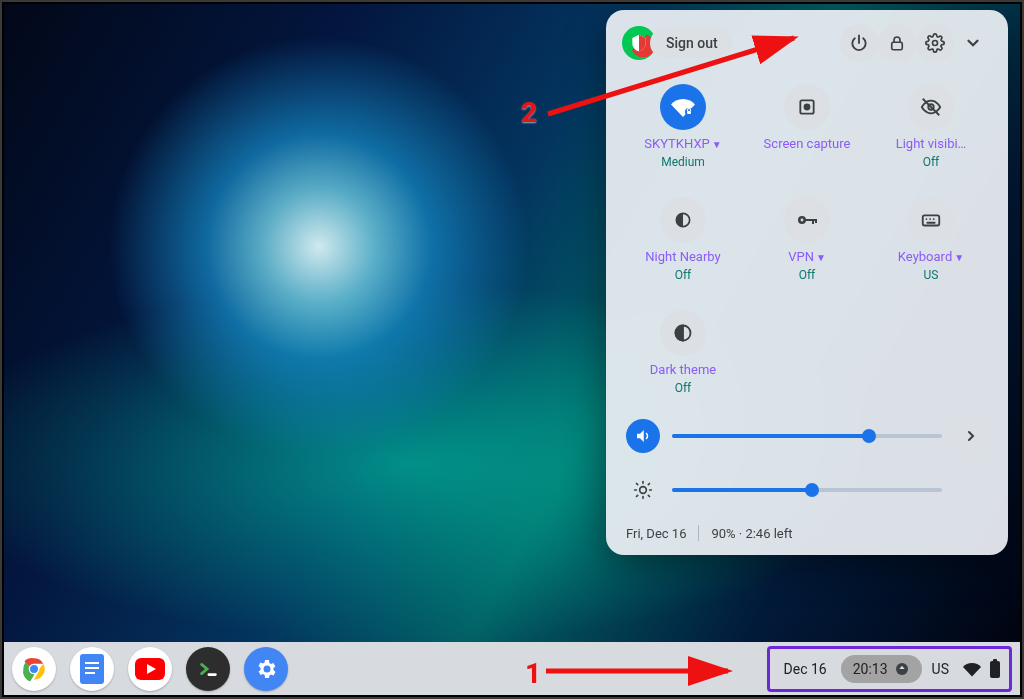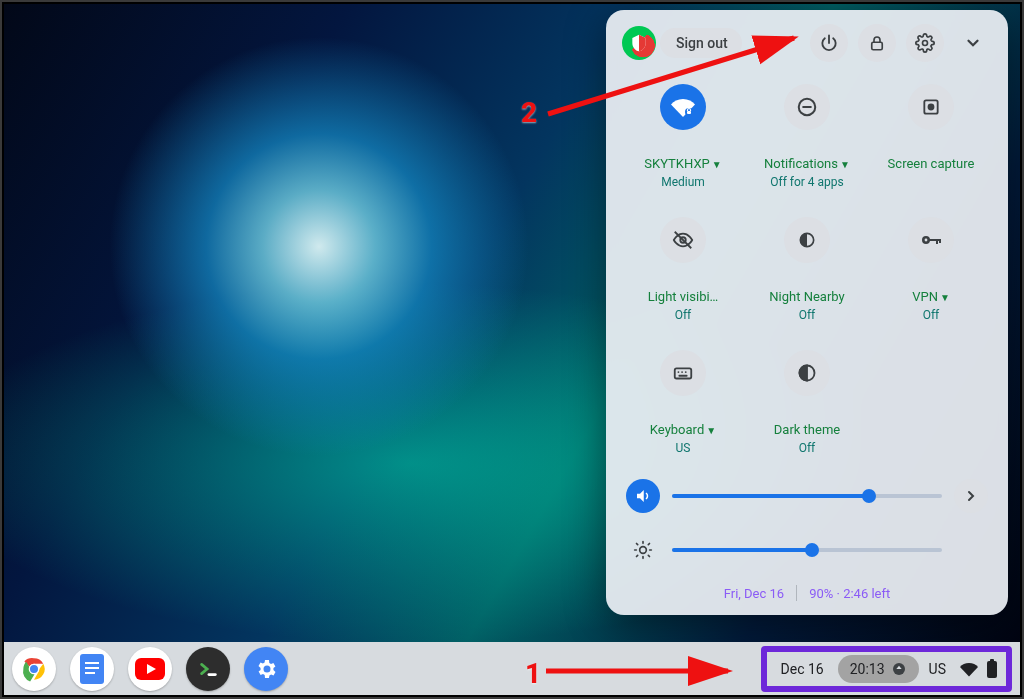--- a/index.html
+++ b/index.html
@@ -37,21 +37,21 @@
   .shelf-apps { display:flex; gap:14px; align-items:center; }
   .app-icon {
     width: 44px; height:44px; border-radius:50%;
     background:#fff; display:flex; align-items:center; justify-content:center;
     box-shadow: 0 1px 2px rgba(0,0,0,.25);
   }
   .shelf-spacer { flex:1; }
 
   .status-area {
     display:flex; align-items:center; gap:0;
-    border:6px solid #6d28d9; border-radius:4px;
+    border:3px solid #6d28d9; border-radius:4px;
     padding:2px 4px;
     height:46px;
   }
   .status-chip {
     font-size:14px; color:#202124; padding:6px 10px;
     display:flex; align-items:center; gap:6px;
   }
   .status-chip.dark {
     background:#a3a3a3; border-radius:18px; padding:6px 12px; margin-left:4px;
   }
@@ -62,21 +62,21 @@
     top:8px; right:14px;
     width:402px;
     border-radius:18px;
     background:rgba(233,237,242,0.94);
     backdrop-filter: blur(6px);
     box-shadow: 0 8px 40px rgba(0,0,0,.45);
     padding:14px 0 10px;
     color:#202124;
   }
   .qs-header {
-    display:flex; align-items:center; gap:10px; padding:0 16px 8px;justify-content:center;
+    display:flex; align-items:center; gap:0; padding:0 16px 8px;justify-content:center;
   }
   .avatar {
     width:34px; height:34px; border-radius:50%;
     background: linear-gradient(135deg,#00c853 0%, #00c853 50%, #ffffff00 50%),
                 radial-gradient(circle at 62% 58%, #e53935 0 40%, transparent 41%),
                 #00c853;
     display:flex;align-items:center;justify-content:center;
     overflow:hidden;
   }
   .signout-pill {
@@ -95,21 +95,21 @@
     padding: 14px 20px 0;
     row-gap:28px; column-gap:10px;
   }
   .tile { display:flex; flex-direction:column; align-items:center; gap:6px; }
   .tile-circle {
     width:46px;height:46px;border-radius:50%;
     display:flex;align-items:center;justify-content:center;
     background:#dcdfe4;
   }
   .tile-circle.on { background:#1a73e8; }
-  .tile-label { font-size:13px; color:#15803d; text-align:center; max-width:120px; white-space:nowrap; overflow:hidden; text-overflow:ellipsis;margin-top:20px;}
+  .tile-label { font-size:13px; color:#8b5cf6; text-align:center; max-width:120px; white-space:nowrap; overflow:hidden; text-overflow:ellipsis;}
   .tile-label .caret { font-size:10px; margin-left:2px;}
   .tile-sub { font-size:12px; color:#0f766e; margin-top:-2px;}
 
   .qs-sliders { padding:24px 20px 6px; display:flex; flex-direction:column; gap:20px; }
   .slider-row { display:flex; align-items:center; gap:12px; }
   .slider-icon {
     width:34px;height:34px;border-radius:50%;
     display:flex;align-items:center;justify-content:center;
   }
   .slider-icon.blue{ background:#1a73e8; }
@@ -118,21 +118,21 @@
   }
   .slider-fill{ position:absolute; left:0; top:0; bottom:0; background:#1a73e8; border-radius:2px;}
   .slider-thumb{ position:absolute; top:50%; width:14px;height:14px;border-radius:50%; background:#1a73e8; transform:translate(-50%,-50%);}
   .slider-next{
     width:34px;height:34px;border-radius:50%;background:#dcdfe4;
     display:flex;align-items:center;justify-content:center;
   }
 
   .qs-footer {
     padding:12px 20px 4px; display:flex; align-items:center; gap:12px;
-    font-size:13px; color:#8b5cf6;justify-content:center;
+    font-size:13px; color:#404040;
   }
   .qs-footer .sep{ width:1px;height:16px;background:#b0b6bd;}
 
   
   .anno { position:absolute; pointer-events:none; }
   .anno-num {
     position:absolute; color:#e11; font-weight:800; font-size:28px;
     text-shadow:0 1px 2px rgba(255,255,255,.6);
   }
 
@@ -189,30 +189,20 @@
             <circle cx="18" cy="17" r="4" fill="#1a73e8"></circle>
             <rect x="16" y="16" width="4" height="3" rx="1" fill="#fff"></rect>
             <path d="M16.5 16v-1a1.5 1.5 0 0 1 3 0v1" fill="none" stroke="#fff" stroke-width="1.2"></path>
           </svg>
       </div>
       <div class="tile-label"><span>SKYTKHXP</span><span class="caret">▼</span></div>
       <div class="tile-sub">Medium</div>
     </div>
 
 
-    <div class="tile">
-      <div class="tile-circle">
-        <svg width="22" height="22" viewBox="0 0 24 24" fill="none" stroke="#3c4043" stroke-width="2.2">
-            <circle cx="12" cy="12" r="9"></circle>
-            <line x1="7" y1="12" x2="17" y2="12"></line>
-          </svg>
-      </div>
-      <div class="tile-label"><span>Notifications</span><span class="caret">▼</span></div>
-      <div class="tile-sub">Off for 4 apps</div>
-    </div>
 
     <div class="tile">
       <div class="tile-circle">
         <svg width="20" height="20" viewBox="0 0 24 24" fill="none" stroke="#3c4043" stroke-width="2.2">
             <rect x="4" y="4" width="16" height="16" rx="2"></rect>
             <circle cx="12" cy="12" r="3" fill="#3c4043"></circle>
           </svg>
       </div>
       <div class="tile-label" style="white-space:normal;line-height:1.2;"><span>Screen capture</span></div>
     </div>

